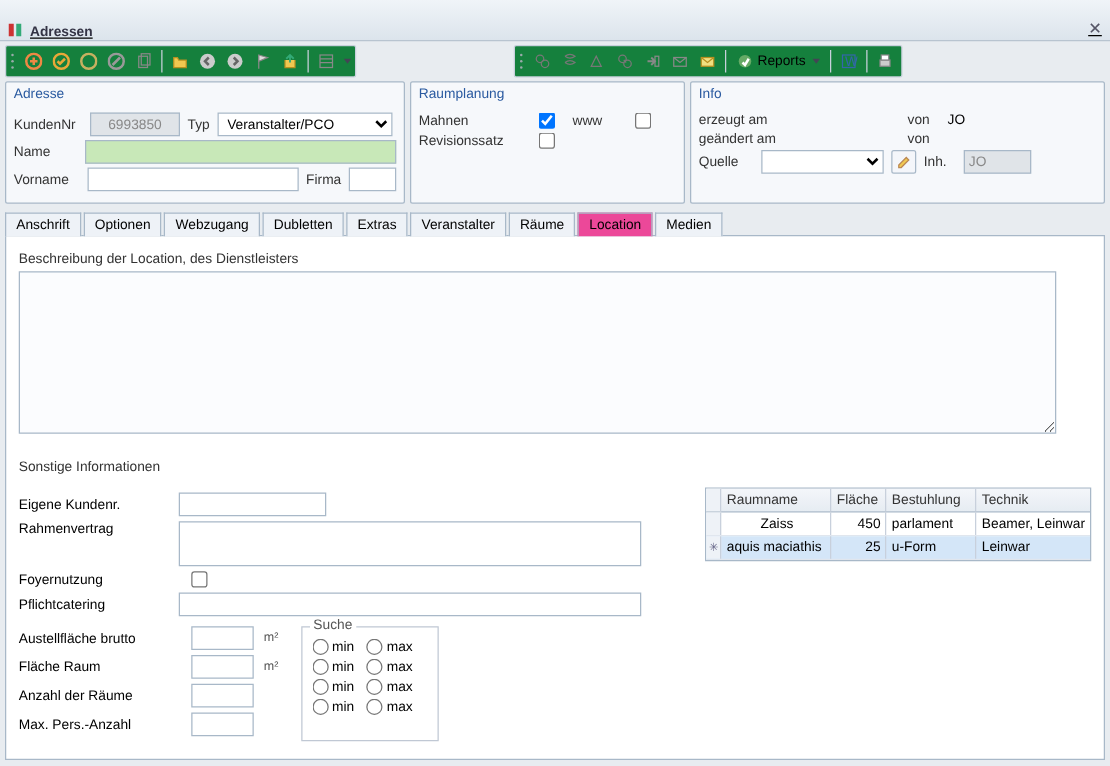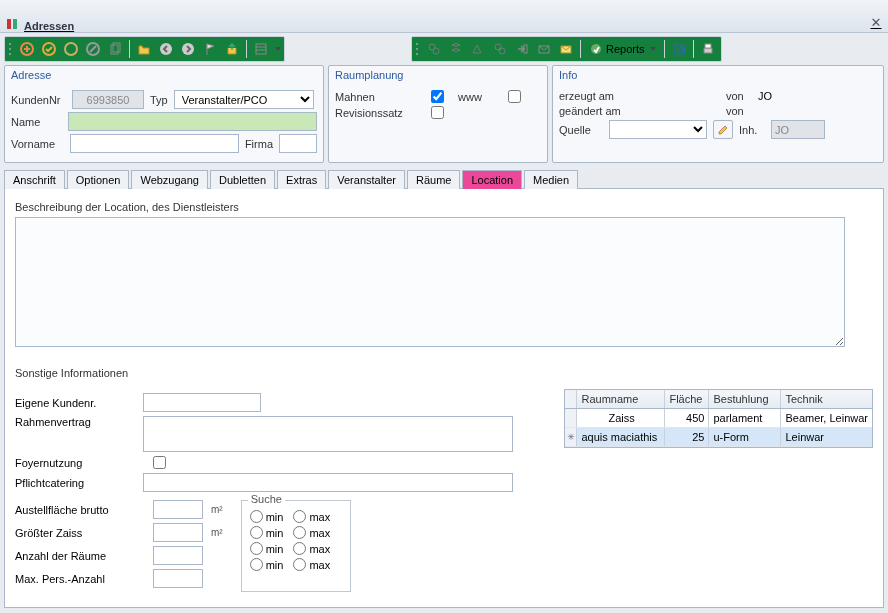--- a/index.html
+++ b/index.html
@@ -334,21 +334,21 @@
         </div>
 
         <div style="display:flex;gap:18px;">
           <div>
             <div class="frow">
               <span class="lbl2" style="width:130px;">Austellfläche brutto</span>
               <input type="text" style="width: 50px;" value="">
               <span class="m2">m²</span>
             </div>
             <div class="frow">
-              <span class="lbl2" style="width:130px;">Größter Zaiss</span>
+              <span class="lbl2" style="width:130px;">Fläche Raum</span>
               <input type="text" style="width: 50px;" value="">
               <span class="m2">m²</span>
             </div>
             <div class="frow">
               <span class="lbl2" style="width:130px;">Anzahl der Räume</span>
               <input type="text" style="width: 50px;" value="">
             </div>
             <div class="frow">
               <span class="lbl2" style="width:130px;">Max. Pers.-Anzahl</span>
               <input type="text" style="width: 50px;" value="">

